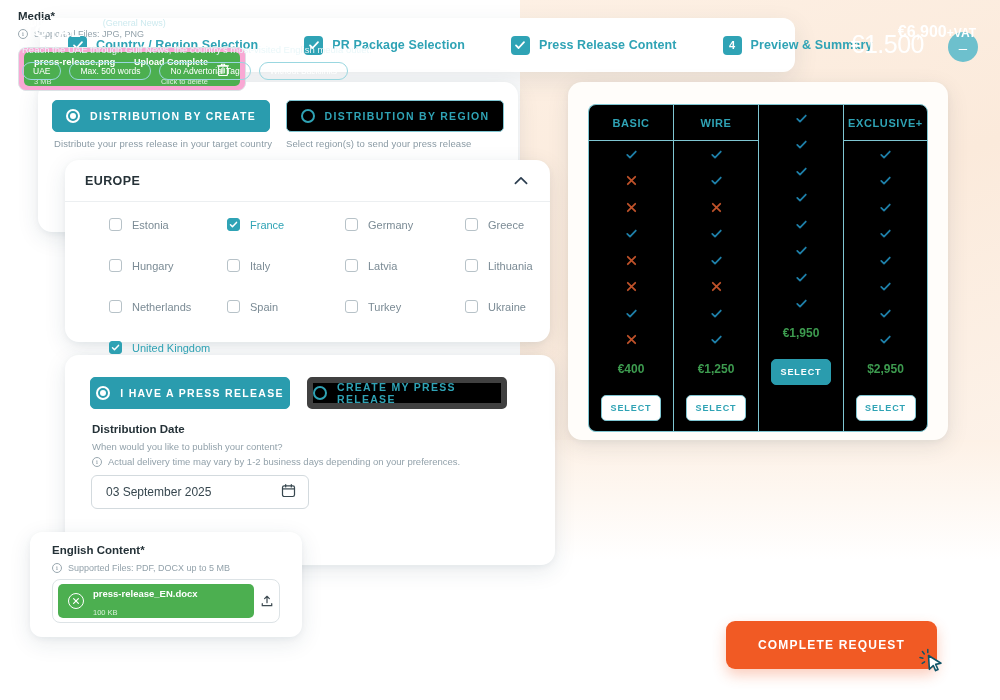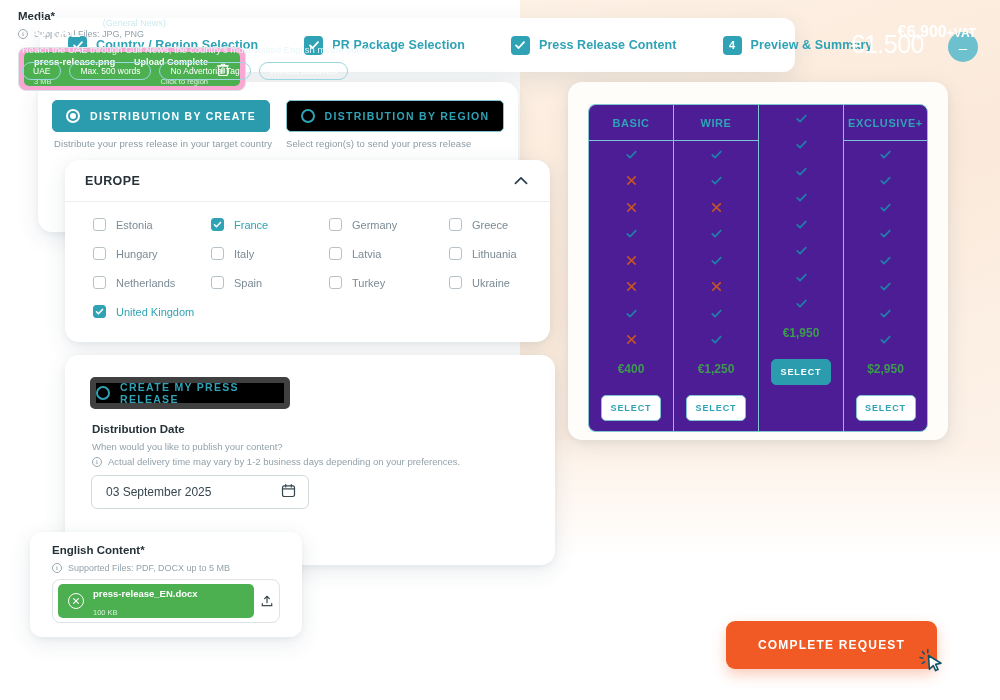--- a/index.html
+++ b/index.html
@@ -91,22 +91,22 @@
   .europe-head {
     height: 42px; display: flex; align-items: center; justify-content: space-between;
     padding: 0 22px 0 20px;
     border-bottom: 1px solid #eceff1;
   }
   .europe-title { font-size: 12.5px; font-weight: bold; color: #263238; letter-spacing: .4px; }
   .chev { width: 14px; height: 9px; display: block; }
   .country-grid {
     display: grid;
     grid-template-columns: 118px 118px 120px 110px;
-    padding: 16px 0 0 28px;
-    row-gap: 16px;
+    padding: 16px 0 0 44px;
+    row-gap: 28px;
   }
   .country { display: flex; align-items: center; font-size: 11px; }
   .cbox {
     width: 13px; height: 13px; border-radius: 3px;
     border: 1.5px solid #b7c2c8; background: #fff;
     margin-right: 10px; flex: 0 0 auto;
     display: flex; align-items: center; justify-content: center;
   }
   .cbox svg { width: 9px; height: 9px; display: none; }
   .country.on .cbox { background: #2fa3b5; border-color: #2fa3b5; }
@@ -197,21 +197,21 @@
   
   #price-card { left: 568px; top: 82px; width: 380px; height: 358px; border-radius: 14px; background:#fffdfa;}
   .ptable {
     position: absolute; left: 20px; top: 22px;
     width: 340px; height: 314px;
     display: grid; grid-template-columns: repeat(4, 1fr);
   }
   .pcol {
     border: 1px solid #7fc6d2; border-right: none;
     display: flex; flex-direction: column; align-items: center;
-    background: #4c1d95;
+    background: #000000;
   }
   .pcol:last-child { border-right: 1px solid #7fc6d2; border-radius: 0 8px 8px 0; }
   .pcol:first-child { border-radius: 8px 0 0 8px; }
   .phead {
     width: 100%; height: 36px;
     display: flex; align-items: center; justify-content: center;
     font-size: 11px; font-weight: bold; letter-spacing: .6px;
     color: #2fa3b5; border-bottom: 1px solid #7fc6d2;
   }
   .pcol.featured .phead { background: #2a9cae; color: #fff; }
@@ -405,20 +405,26 @@
               <path d="M2 6.4 4.6 9 10 3.2" fill="none" stroke="#fff" stroke-width="2" stroke-linecap="round" stroke-linejoin="round"></path>
             </svg>
           </span>
           <span class="nm">United Kingdom</span>
         </div>
       </div>
   </div>
 
   <div class="card" id="pr-card">
     <div class="pr-seg-row">
+      <div class="pr-seg active">
+        <span class="radio-dot">
+            <i></i>
+          </span>
+        <span>I HAVE A PRESS RELEASE</span>
+      </div>
       <div class="pr-seg idle">
         <span class="radio-dot"></span>
         <span>CREATE MY PRESS RELEASE</span>
       </div>
     </div>
     <div class="dd-title">Distribution Date</div>
     <div class="dd-sub">When would you like to publish your content?</div>
     <div class="dd-note">
       <span class="info-i">i</span>
       <span>Actual delivery time may vary by 1-2 business days depending on your preferences.</span>
@@ -469,21 +475,21 @@
       <span>Supported Files: JPG, PNG</span>
     </div>
     <div class="drop" style="background:#f9a8d4;">
       <div class="file-pill">
         <span class="m-left">
           <span class="file-nm">press-release.png</span><br>
           <span class="file-sz">3 MB</span>
         </span>
         <span class="m-right">
           <span class="m-status">Upload Complete</span><br>
-          <span class="m-hint">Click to region</span>
+          <span class="m-hint">Click to delete</span>
         </span>
         <span class="trash">
           <svg viewBox="0 0 16 17">
             <rect x="3" y="4.4" width="10" height="11.2" rx="1.3" fill="none" stroke="#fff" stroke-width="1.3"></rect>
             <path d="M1.7 4.4h12.6M6.2 4.4V2.6h3.6v1.8" fill="none" stroke="#fff" stroke-width="1.3" stroke-linecap="round"></path>
             <path d="M6.6 7.4v5M9.4 7.4v5" stroke="#fff" stroke-width="1.2" stroke-linecap="round"></path>
           </svg>
         </span>
       </div>
     </div>

